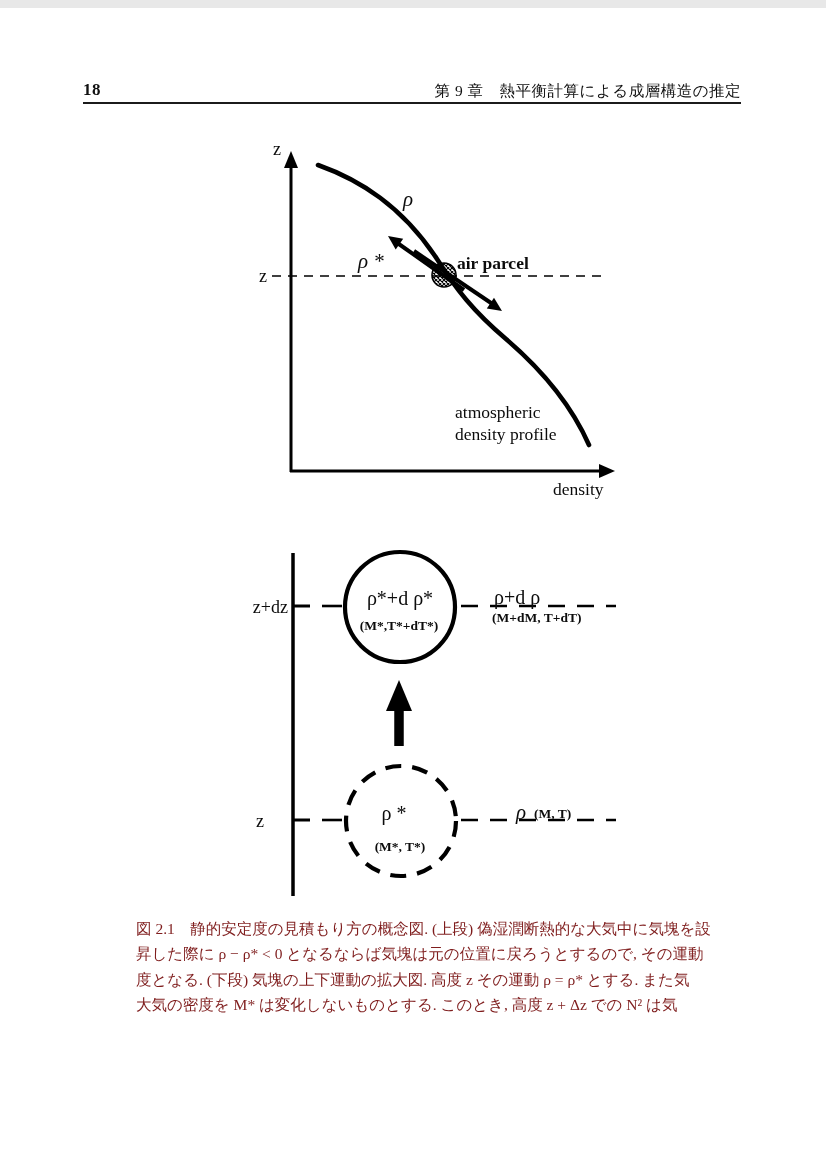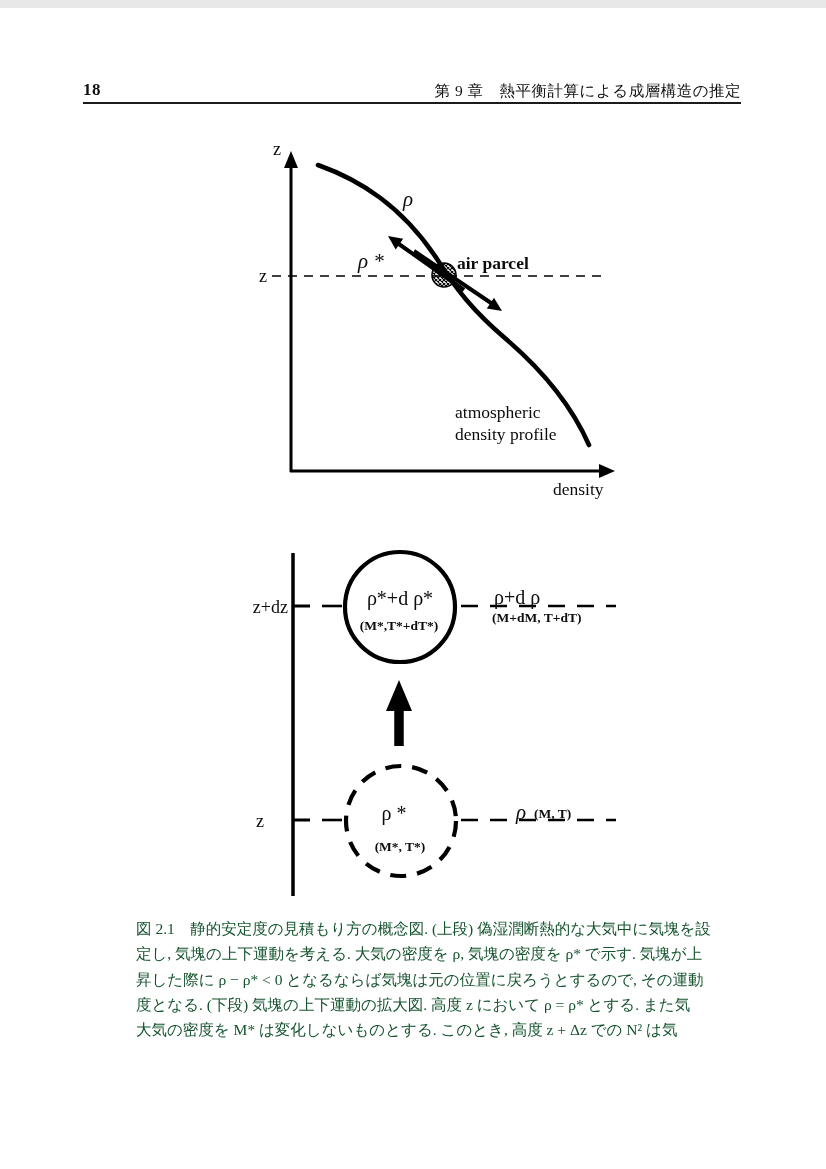--- a/index.html
+++ b/index.html
@@ -28,21 +28,21 @@
   .panel-svg { position: absolute; }
   svg text { fill: #0c0c0c; font-family: "Liberation Serif", "DejaVu Serif", serif; }
   .t-axis   { font-size: 18px; }
   .t-math   { font-size: 21px; font-style: italic; }
   .t-mathmix{ font-size: 20px; }
   .t-bold   { font-size: 17.5px; font-weight: bold; }
   .t-plain  { font-size: 17.5px; }
   .t-state  { font-size: 13.5px; font-weight: bold; }
   .caption {
     position: absolute; left: 136px; top: 908px; width: 562px;
-    font-size: 15.5px; line-height: 25.3px; color: #14532d;
+    font-size: 15.5px; line-height: 25.3px; color: #7f1d1d;
   }
   .caption .cap-line { white-space: nowrap; }
 </style>
 </head>
 <body>
 
 <div class="page">
 
   <div class="page-number">18</div>
   <div class="header-title">第 9 章　熱平衡計算による成層構造の推定</div>
@@ -109,19 +109,18 @@
 
     <text x="516" y="811" class="t-math">ρ</text>
     <text x="534" y="810" class="t-state">(M, T)</text>
 
     <text x="288" y="605" text-anchor="end" class="t-axis">z+dz</text>
     <text x="264" y="819" text-anchor="end" class="t-axis">z</text>
   </svg>
 
   <div class="caption">
     <div class="cap-line">図 2.1　静的安定度の見積もり方の概念図. (上段) 偽湿潤断熱的な大気中に気塊を設</div>
-    <div class="cap-line">定し, 気塊の上下運動を考える. 大気の密度を ρ, 気塊の密度を ρ* で示す. 気塊が上</div>
     <div class="cap-line">昇した際に ρ − ρ* &lt; 0 となるならば気塊は元の位置に戻ろうとするので, その運動</div>
-    <div class="cap-line">度となる. (下段) 気塊の上下運動の拡大図. 高度 z において ρ = ρ* とする. また気</div>
+    <div class="cap-line">度となる. (下段) 気塊の上下運動の拡大図. 高度 z その運動 ρ = ρ* とする. また気</div>
     <div class="cap-line">大気の密度を M* は変化しないものとする. このとき, 高度 z + Δz での N² は気</div>
   </div>
 
 </div>
 
 </body></html>

